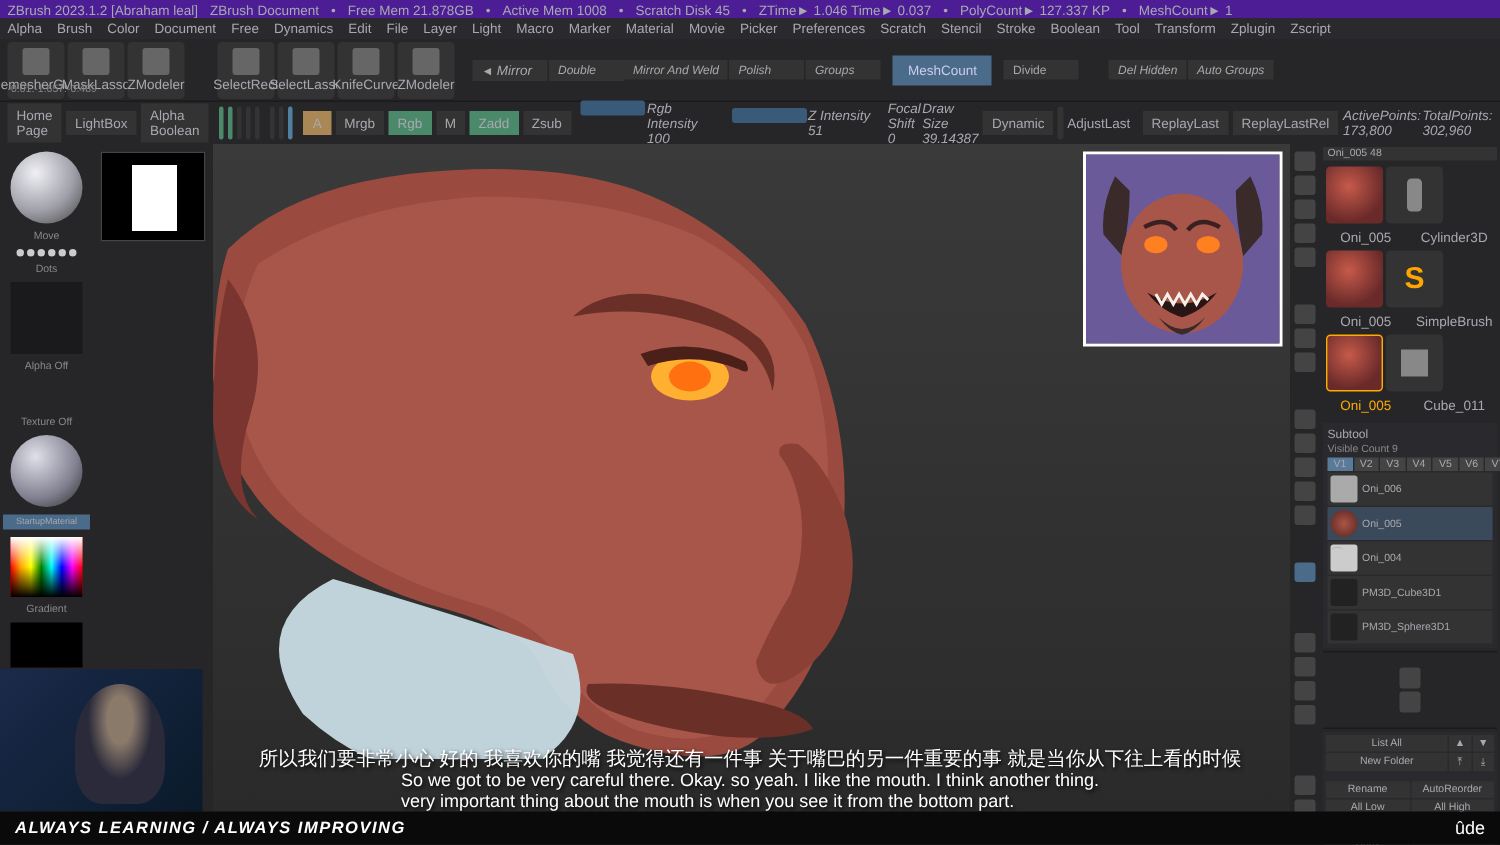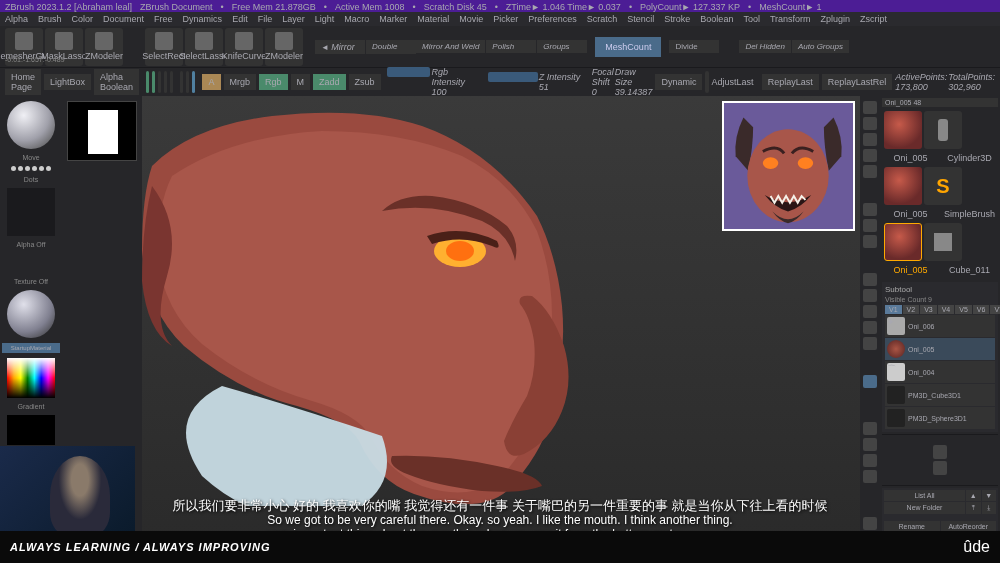--- a/index.html
+++ b/index.html
@@ -73,23 +73,23 @@
     .action-btn { flex: 1; background: #333; padding: 2px 3px; font-size: 7px; text-align: center; }
     
     .right-mid-icons { display: flex; flex-direction: column; align-items: center; gap: 2px; padding: 10px 0; border-top: 1px solid #1a1a1d; border-bottom: 1px solid #1a1a1d; }
     
     .webcam { position: absolute; left: 0; bottom: 22px; width: 135px; height: 95px; background: linear-gradient(135deg, #1a2a4a, #0a1a2a); z-index: 100; }
     .webcam-person { position: absolute; left: 50px; top: 10px; width: 60px; height: 80px; background: radial-gradient(ellipse at 50% 30%, #8a7a6a 20%, #2a2a3a 50%); border-radius: 50% 50% 30% 30%; }
     
     .subtitle-cn { position: absolute; bottom: 48px; left: 50%; transform: translateX(-50%); color: #fff; font-size: 13px; text-shadow: 1px 1px 3px #000; z-index: 101; white-space: nowrap; }
     .subtitle-en { position: absolute; bottom: 22px; left: 50%; transform: translateX(-50%); color: #fff; font-size: 12px; text-shadow: 1px 1px 3px #000; z-index: 101; text-align: left; white-space: nowrap; }
     
-    .footer { position: absolute; bottom: 0; left: 0; right: 0; height: 32px; background: #0a0a0a; display: flex; align-items: center; padding: 0 10px; z-index: 102; }
+    .footer { position: absolute; bottom: 0; left: 0; right: 0; height: 22px; background: #0a0a0a; display: flex; align-items: center; padding: 0 10px; z-index: 102; }
     .footer-text { color: #fff; font-size: 11px; font-weight: bold; font-style: italic; letter-spacing: 1px; }
-    .footer-logo { margin-left: auto; color: #fff; font-size: 16px; }
+    .footer-logo { margin-left: auto; color: #fff; font-size: 12px; }
     
     .top-right-controls { position: absolute; right: 5px; top: 0; display: flex; gap: 4px; font-size: 8px; }
     .trc-btn { padding: 1px 4px; }
     .trc-btn.blue { background: #4a6ba5; color: #fff; }
     
     .param-column { display: flex; gap: 1px; font-style: italic; }
     .status-line { position: absolute; left: 5px; top: 56px; font-size: 7px; color: #888; z-index: 5; }
   </style>
 </head>
 <body>

